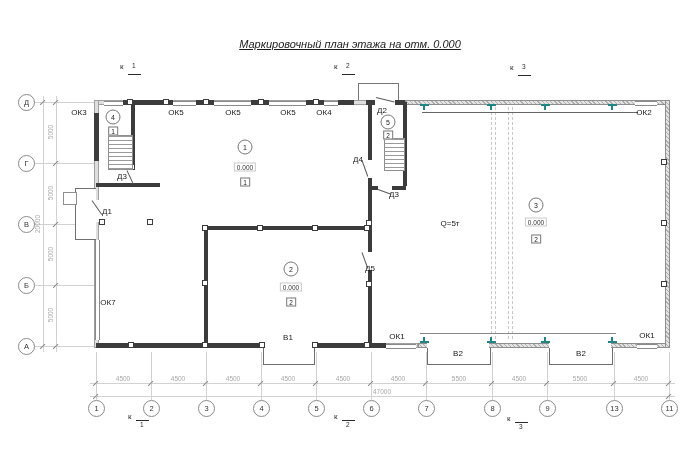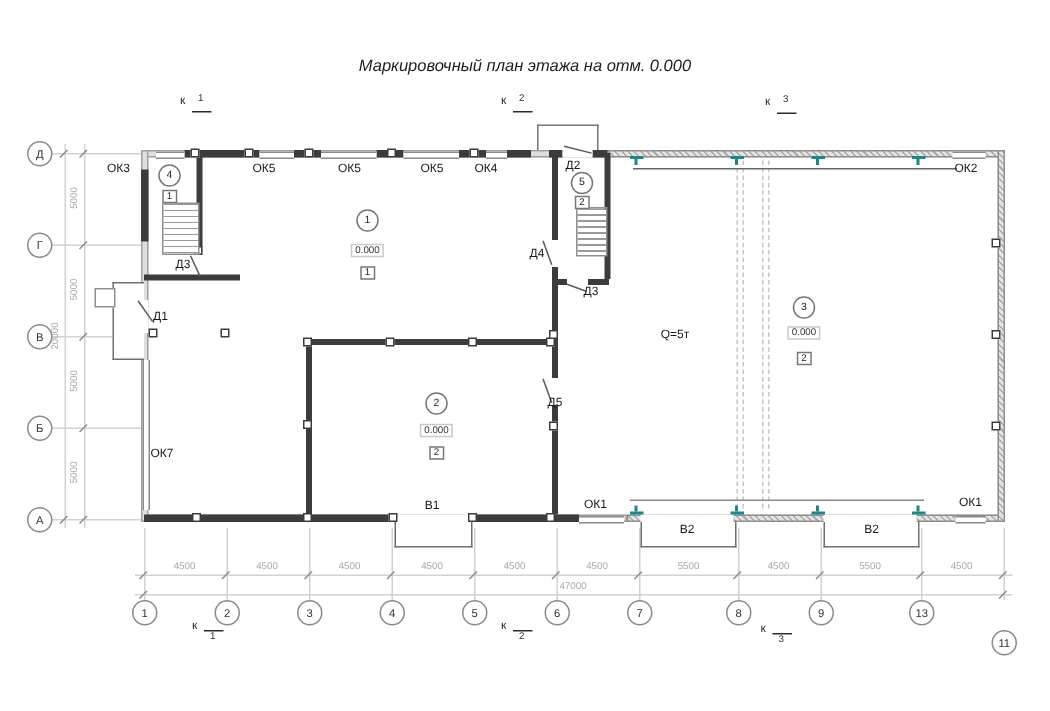--- a/index.html
+++ b/index.html
@@ -1,20 +1,20 @@
 <!DOCTYPE html>
 <html><head>
 <meta charset="utf-8">
 <style>
   html,body{margin:0;padding:0;background:#fff}
   #canvas{position:relative;width:700px;height:474px;background:#fff;overflow:hidden;
     font-family:"Liberation Sans","DejaVu Sans",sans-serif}
   #title{position:absolute;left:0;right:0;top:38px;text-align:center;font-size:11px;
     font-style:italic;color:#1c1c1c}
-  #title span{}
+  #title span{text-decoration:underline}
   .lbl{position:absolute;font-size:8px;color:#1a1a1a;white-space:nowrap;
     transform:translate(-50%,-50%);z-index:30}
   .dimt{position:absolute;font-size:6.5px;color:#a8a8a8;white-space:nowrap;
     transform:translate(-50%,-50%);z-index:6}
   .dimt.v{transform:translate(-50%,-50%) rotate(-90deg)}
   .axc{position:absolute;width:15px;height:15px;border:1px solid #8a8a8a;border-radius:50%;
     font-size:7.5px;color:#333;display:flex;align-items:center;justify-content:center;
     background:#fff;z-index:8}
   .xln{position:absolute;background:#d2d2d2;z-index:1}
   .tick{position:absolute;width:7px;height:1px;background:#8a8a8a;transform:rotate(-45deg);z-index:7}
@@ -130,21 +130,21 @@
   <div class="axc" style="left:88px;top:400px">1</div>
   <div class="axc" style="left:143px;top:400px">2</div>
   <div class="axc" style="left:198px;top:400px">3</div>
   <div class="axc" style="left:253px;top:400px">4</div>
   <div class="axc" style="left:308px;top:400px">5</div>
   <div class="axc" style="left:363px;top:400px">6</div>
   <div class="axc" style="left:418px;top:400px">7</div>
   <div class="axc" style="left:484px;top:400px">8</div>
   <div class="axc" style="left:539px;top:400px">9</div>
   <div class="axc" style="left:606px;top:400px">13</div>
-  <div class="axc" style="left:661px;top:420px">11</div>
+  <div class="axc" style="left:661px;top:400px">11</div>
 
   <div class="smk" style="left:120px;top:62px">
     <span class="k">к</span>
     <span class="bar"></span>
     <span class="n">1</span>
     </div>
   <div class="smk" style="left:334px;top:62px">
     <span class="k">к</span>
     <span class="bar"></span>
     <span class="n">2</span>
@@ -284,21 +284,21 @@
   <div class="fin" style="left:388px;top:135px">2</div>
 
   <div class="lbl" style="left:79px;top:112px">ОК3</div>
   <div class="lbl" style="left:176px;top:112px">ОК5</div>
   <div class="lbl" style="left:233px;top:112px">ОК5</div>
   <div class="lbl" style="left:288px;top:112px">ОК5</div>
   <div class="lbl" style="left:324px;top:112px">ОК4</div>
   <div class="lbl" style="left:382px;top:110px">Д2</div>
   <div class="lbl" style="left:644px;top:112px">ОК2</div>
   <div class="lbl" style="left:122px;top:176px">Д3</div>
-  <div class="lbl" style="left:358px;top:169px">Д4</div>
+  <div class="lbl" style="left:358px;top:159px">Д4</div>
   <div class="lbl" style="left:394px;top:194px">Д3</div>
   <div class="lbl" style="left:107px;top:211px">Д1</div>
   <div class="lbl" style="left:370px;top:268px">Д5</div>
   <div class="lbl" style="left:108px;top:302px">ОК7</div>
   <div class="lbl" style="left:288px;top:337px">В1</div>
   <div class="lbl" style="left:397px;top:336px">ОК1</div>
   <div class="lbl" style="left:647px;top:335px">ОК1</div>
   <div class="lbl" style="left:458px;top:353px">В2</div>
   <div class="lbl" style="left:581px;top:353px">В2</div>
   <div class="lbl" style="left:450px;top:223px">Q=5т</div>

